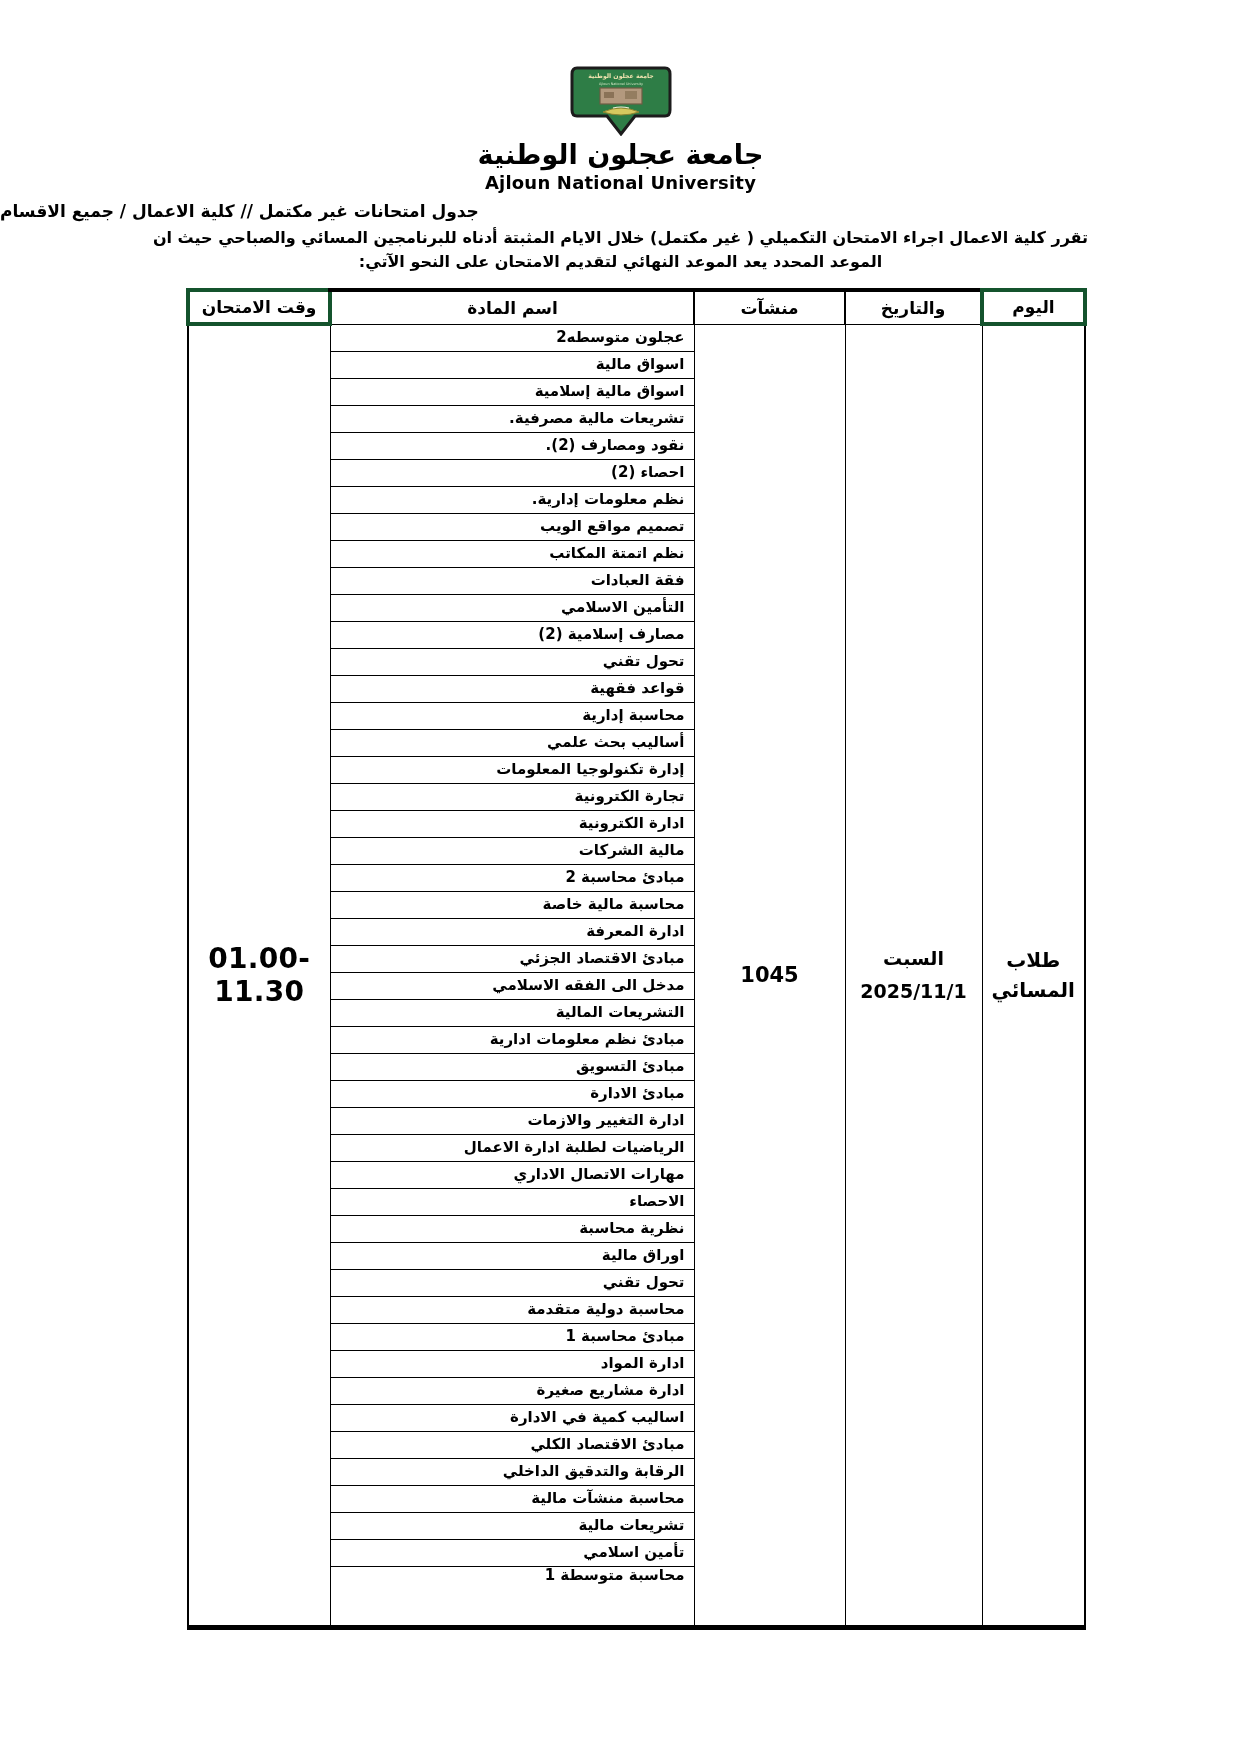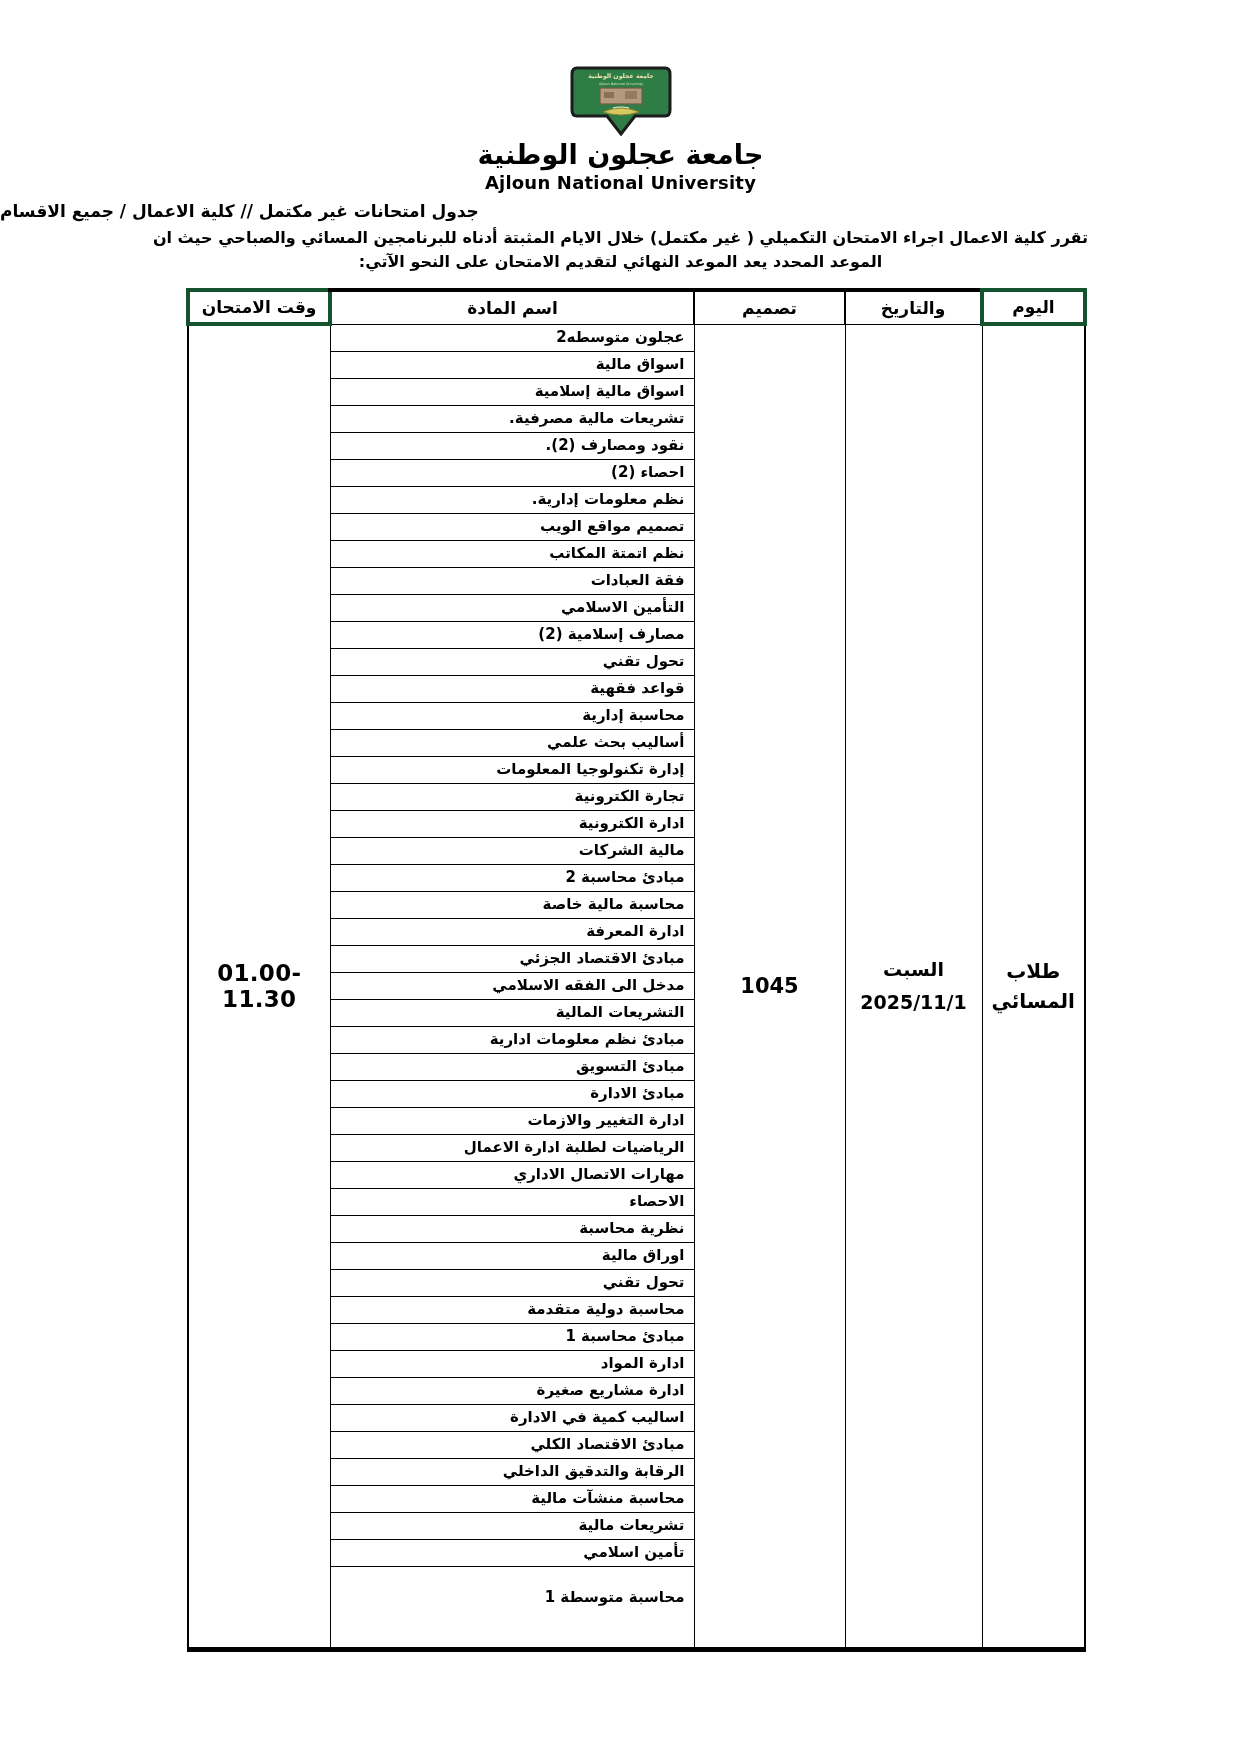--- a/index.html
+++ b/index.html
@@ -30,25 +30,25 @@
     border:2px solid #000; border-top:4px solid #000; border-bottom:1px solid #000;
     padding:0;
   }
   thead th.b-heavy{ border:4px solid #14532d; }
 
   td{ border:1px solid #000; font-weight:bold; }
   td.subject{
     height:26px; font-size:15px; text-align:right;
     padding:0 9px 0 2px; line-height:1.1; overflow:hidden; white-space:nowrap;
   }
-  tbody tr:last-child td.subject{ height:58px; vertical-align:top; padding-top:22px; }
+  tbody tr:last-child td.subject{ height:58px; vertical-align:top; padding-top:0; }
   td.day{ font-size:20px; text-align:center; line-height:1.5; padding:0 4px; }
   td.date{ font-size:19px; text-align:center; line-height:1.7; }
   td.room{ font-size:21px; text-align:center; }
-  td.time{ font-size:23px; text-align:center; direction:ltr; letter-spacing:.3px; }
+  td.time{ font-size:28px; text-align:center; direction:ltr; letter-spacing:.3px; }
 </style>
 </head>
 <body>
 
 <div class="header">
   <div class="logo-wrap">
     <svg width="104" height="70" viewBox="0 0 104 70">
       <path d="M8 2 H96 Q101 2 101 8 V44 Q101 50 96 50 H66 L52 68 L38 50 H8 Q3 50 3 44 V8 Q3 2 8 2 Z" fill="#2e7d46" stroke="#1c1c1c" stroke-width="3"></path>
       <text x="52" y="12" font-size="6.2" font-weight="bold" fill="#f0e3b0" text-anchor="middle" font-family="DejaVu Sans, sans-serif" direction="rtl">جامعة عجلون الوطنية</text>
       <text x="52" y="18.5" font-size="3.4" fill="#cfe3c2" text-anchor="middle" font-family="DejaVu Sans, sans-serif">Ajloun National University</text>
@@ -77,21 +77,21 @@
       <col class="c-day">
         <col class="c-date">
         <col class="c-room">
         <col class="c-subject">
         <col class="c-time">
     </colgroup>
     <thead>
       <tr>
         <th class="b-heavy">اليوم</th>
         <th>والتاريخ</th>
-        <th>تصميم</th>
+        <th>منشآت</th>
         <th>اسم المادة</th>
         <th class="b-heavy">وقت الامتحان</th>
       </tr>
     </thead>
     <tbody>
       <tr>
         <td class="day" rowspan="47">طلاب المسائي</td>
         <td class="date" rowspan="47">
           <div>السبت</div>
           <div>2025/11/1</div>

